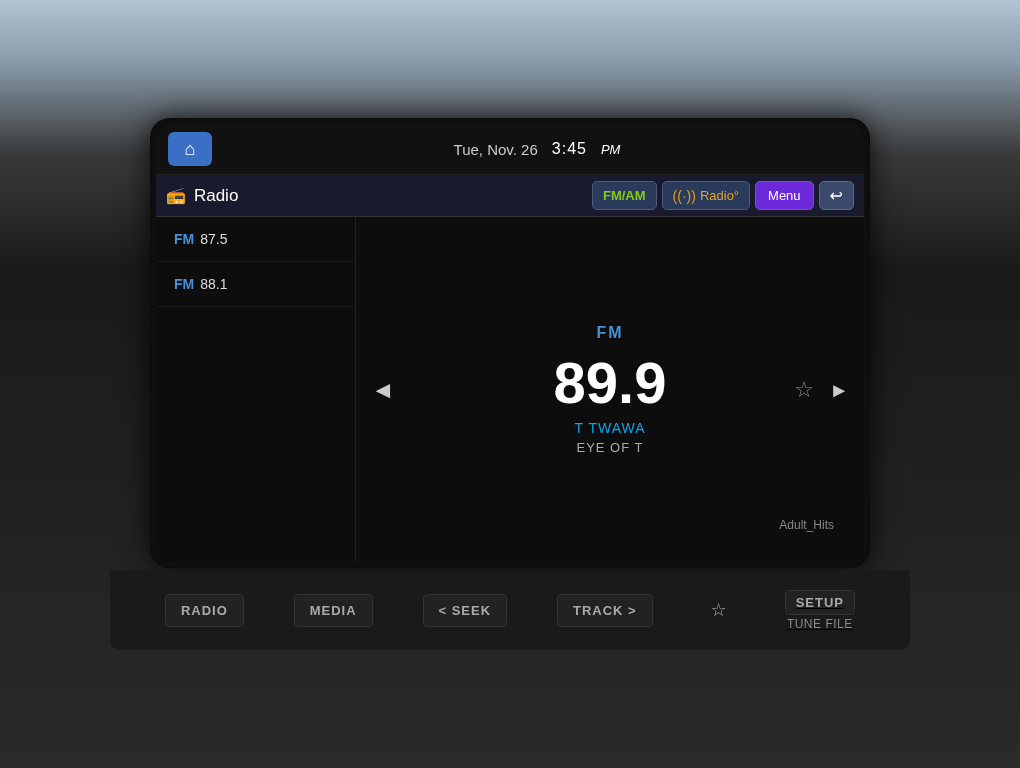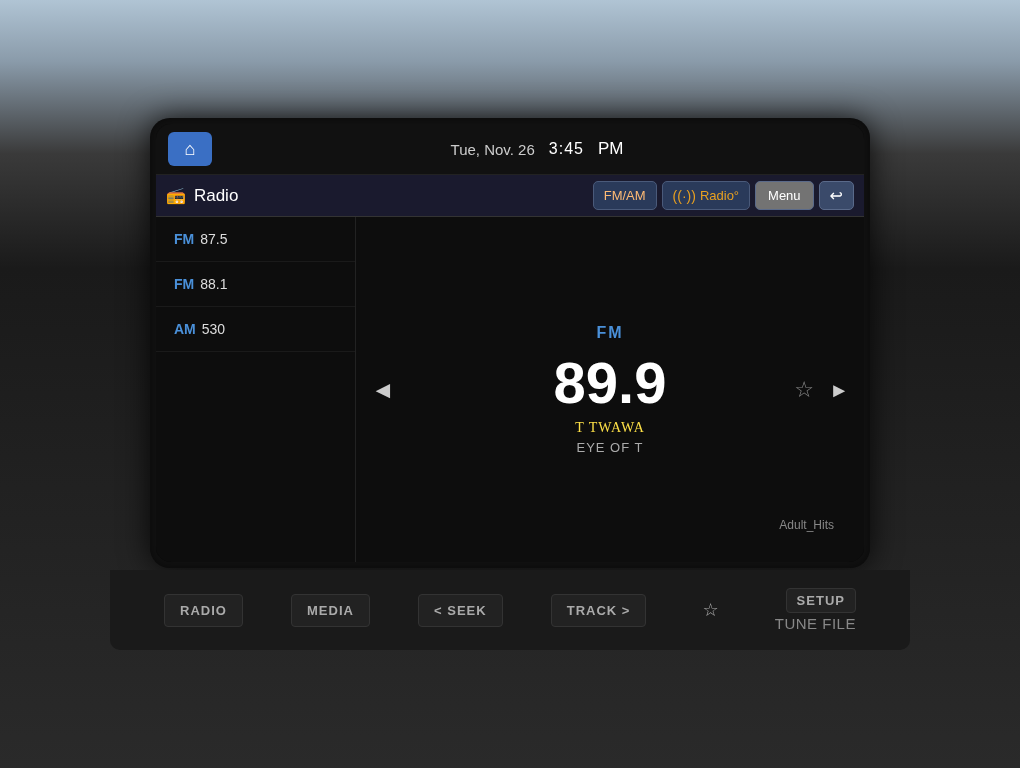--- a/index.html
+++ b/index.html
@@ -90,22 +90,23 @@
 
     .time-text {
       color: white;
       font-size: 16px;
       font-weight: 400;
       letter-spacing: 1px;
     }
 
     .ampm-text {
       color: white;
-      font-size: 17px;
+      font-size: 13px;
       font-weight: 400;
+      font-style: italic;
     }
 
     
     .title-bar {
       display: flex;
       align-items: center;
       background: #1a1a2e;
       padding: 6px 10px;
       gap: 8px;
       border-bottom: 1px solid #333;
@@ -131,44 +132,45 @@
 
     .btn-group {
       display: flex;
       gap: 5px;
     }
 
     .tab-btn {
       background: #2a3a5a;
       border: 1px solid #4a5a7a;
       border-radius: 5px;
-      color: #fdba74;
+      color: #84cc16;
       font-size: 13px;
       padding: 4px 10px;
       cursor: pointer;
       display: flex;
       align-items: center;
       gap: 4px;
+      font-weight: bold;
     }
 
     .hd-radio-btn {
       background: #2a3a5a;
       border: 1px solid #4a5a7a;
       border-radius: 5px;
       color: #e8a020;
       font-size: 13px;
       padding: 4px 10px;
       cursor: pointer;
       display: flex;
       align-items: center;
       gap: 4px;
     }
 
     .menu-btn {
-      background: #737373;
+      background: #6d28d9;
       border: 1px solid #5a6a8a;
       border-radius: 5px;
       color: white;
       font-size: 13px;
       padding: 4px 12px;
       cursor: pointer;
     }
 
     .back-btn {
       background: #3a4a6a;
@@ -260,25 +262,24 @@
     .frequency {
       color: white;
       font-size: 58px;
       font-weight: 700;
       line-height: 1;
       margin-bottom: 8px;
       margin-top: 12px;
     }
 
     .station-name {
-      color: #fde047;
+      color: #0ea5e9;
       font-size: 14px;
       margin-bottom: 4px;
       letter-spacing: 1px;
-      font-family: Liberation Serif, serif;
     }
 
     .song-title {
       color: #aaa;
       font-size: 13px;
       letter-spacing: 1px;
     }
 
     .favorite-btn {
       position: absolute;
@@ -329,39 +330,40 @@
     .star-btn {
       color: #aaa;
       font-size: 18px;
       cursor: pointer;
       padding: 8px;
     }
 
     .setup-group {
       display: flex;
       flex-direction: column;
-      align-items: flex-end;
+      align-items: center;
       gap: 2px;
+      text-decoration: underline;
     }
 
     .setup-btn {
       color: #aaa;
       font-size: 13px;
       font-weight: 600;
       letter-spacing: 1px;
       cursor: pointer;
       padding: 4px 10px;
       border-radius: 4px;
       background: #222;
       border: 1px solid #333;
     }
 
     .tune-file-btn {
       color: #888;
-      font-size: 15px;
+      font-size: 12px;
       letter-spacing: 0.5px;
     }
   </style>
 </head>
 <body>
 
 <div class="car-bg">
 
   <div class="screen-outer">
     <div class="screen">
@@ -396,24 +398,20 @@
       <div class="main-content">
 
         <div class="station-list">
           <div class="station-item">
             <span class="station-band">FM</span>
             <span class="station-freq">87.5</span>
           </div>
           <div class="station-item">
             <span class="station-band">FM</span>
             <span class="station-freq">88.1</span>
-          </div>
-          <div class="station-item">
-            <span class="station-band">AM</span>
-            <span class="station-freq">530</span>
           </div>
         </div>
 
         <div class="now-playing">
           <span class="nav-left">◄</span>
 
           <div style="text-align:center;">
             <div class="fm-label">FM</div>
             <div class="frequency">89.9</div>
             <div class="station-name">T TWAWA</div>

